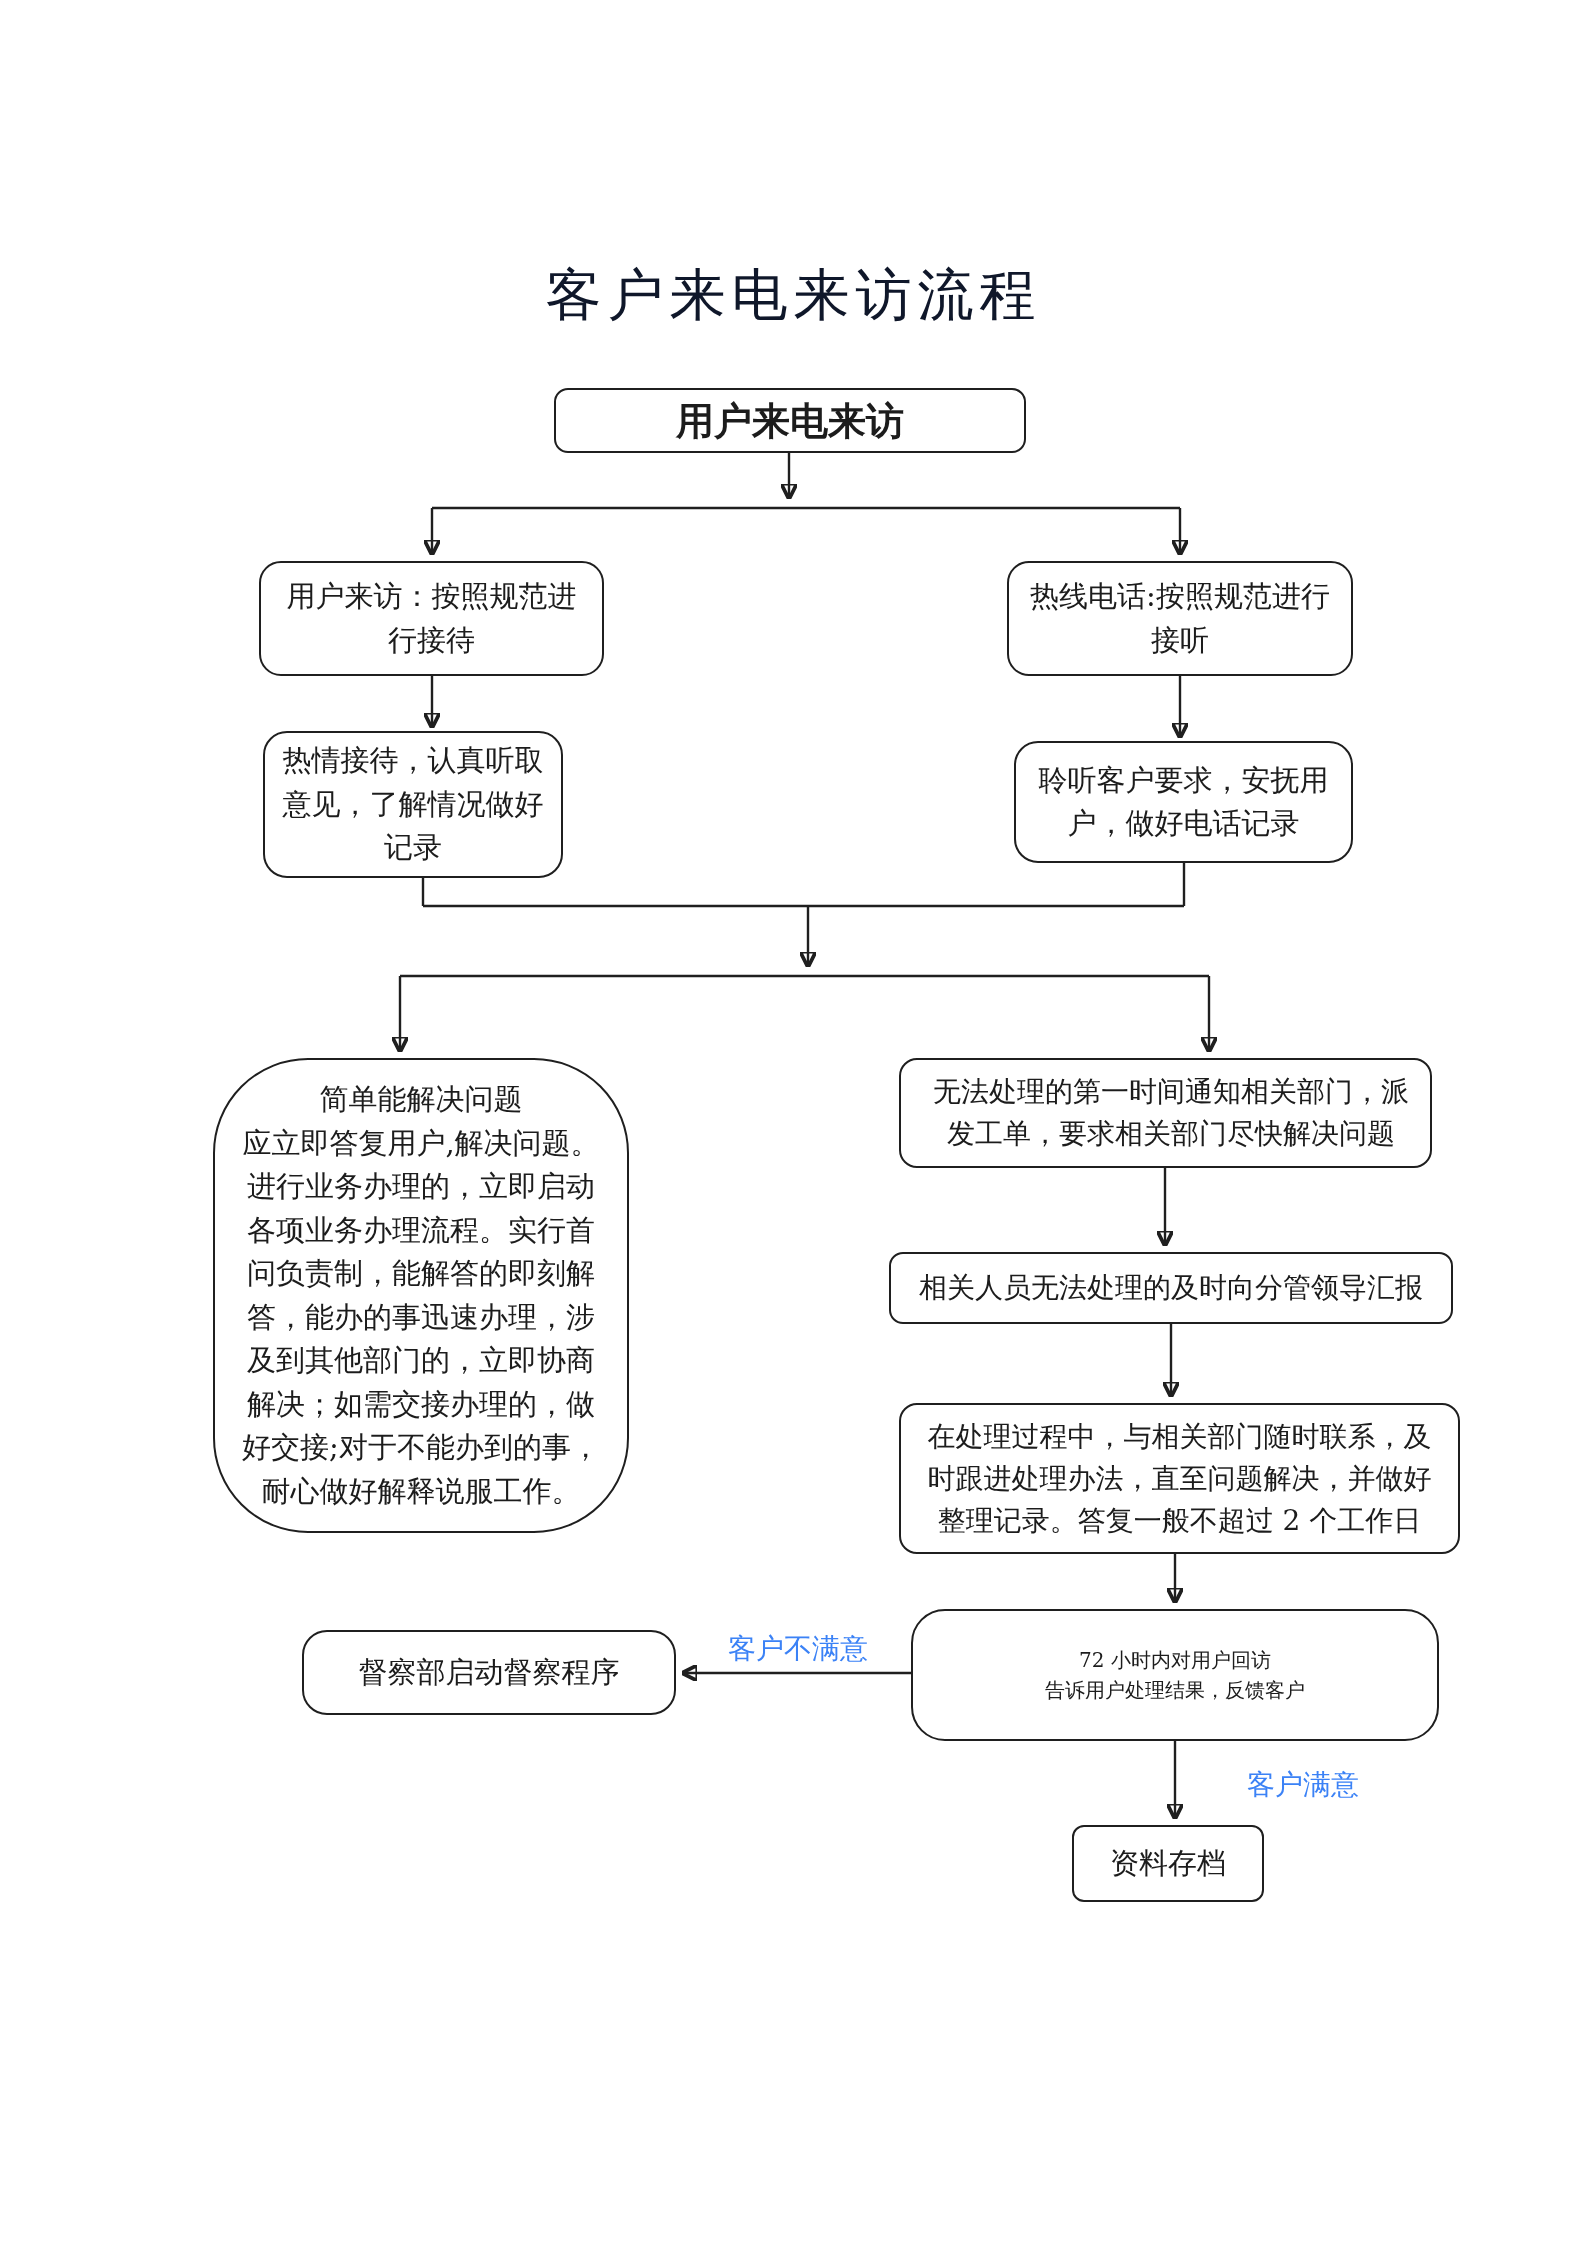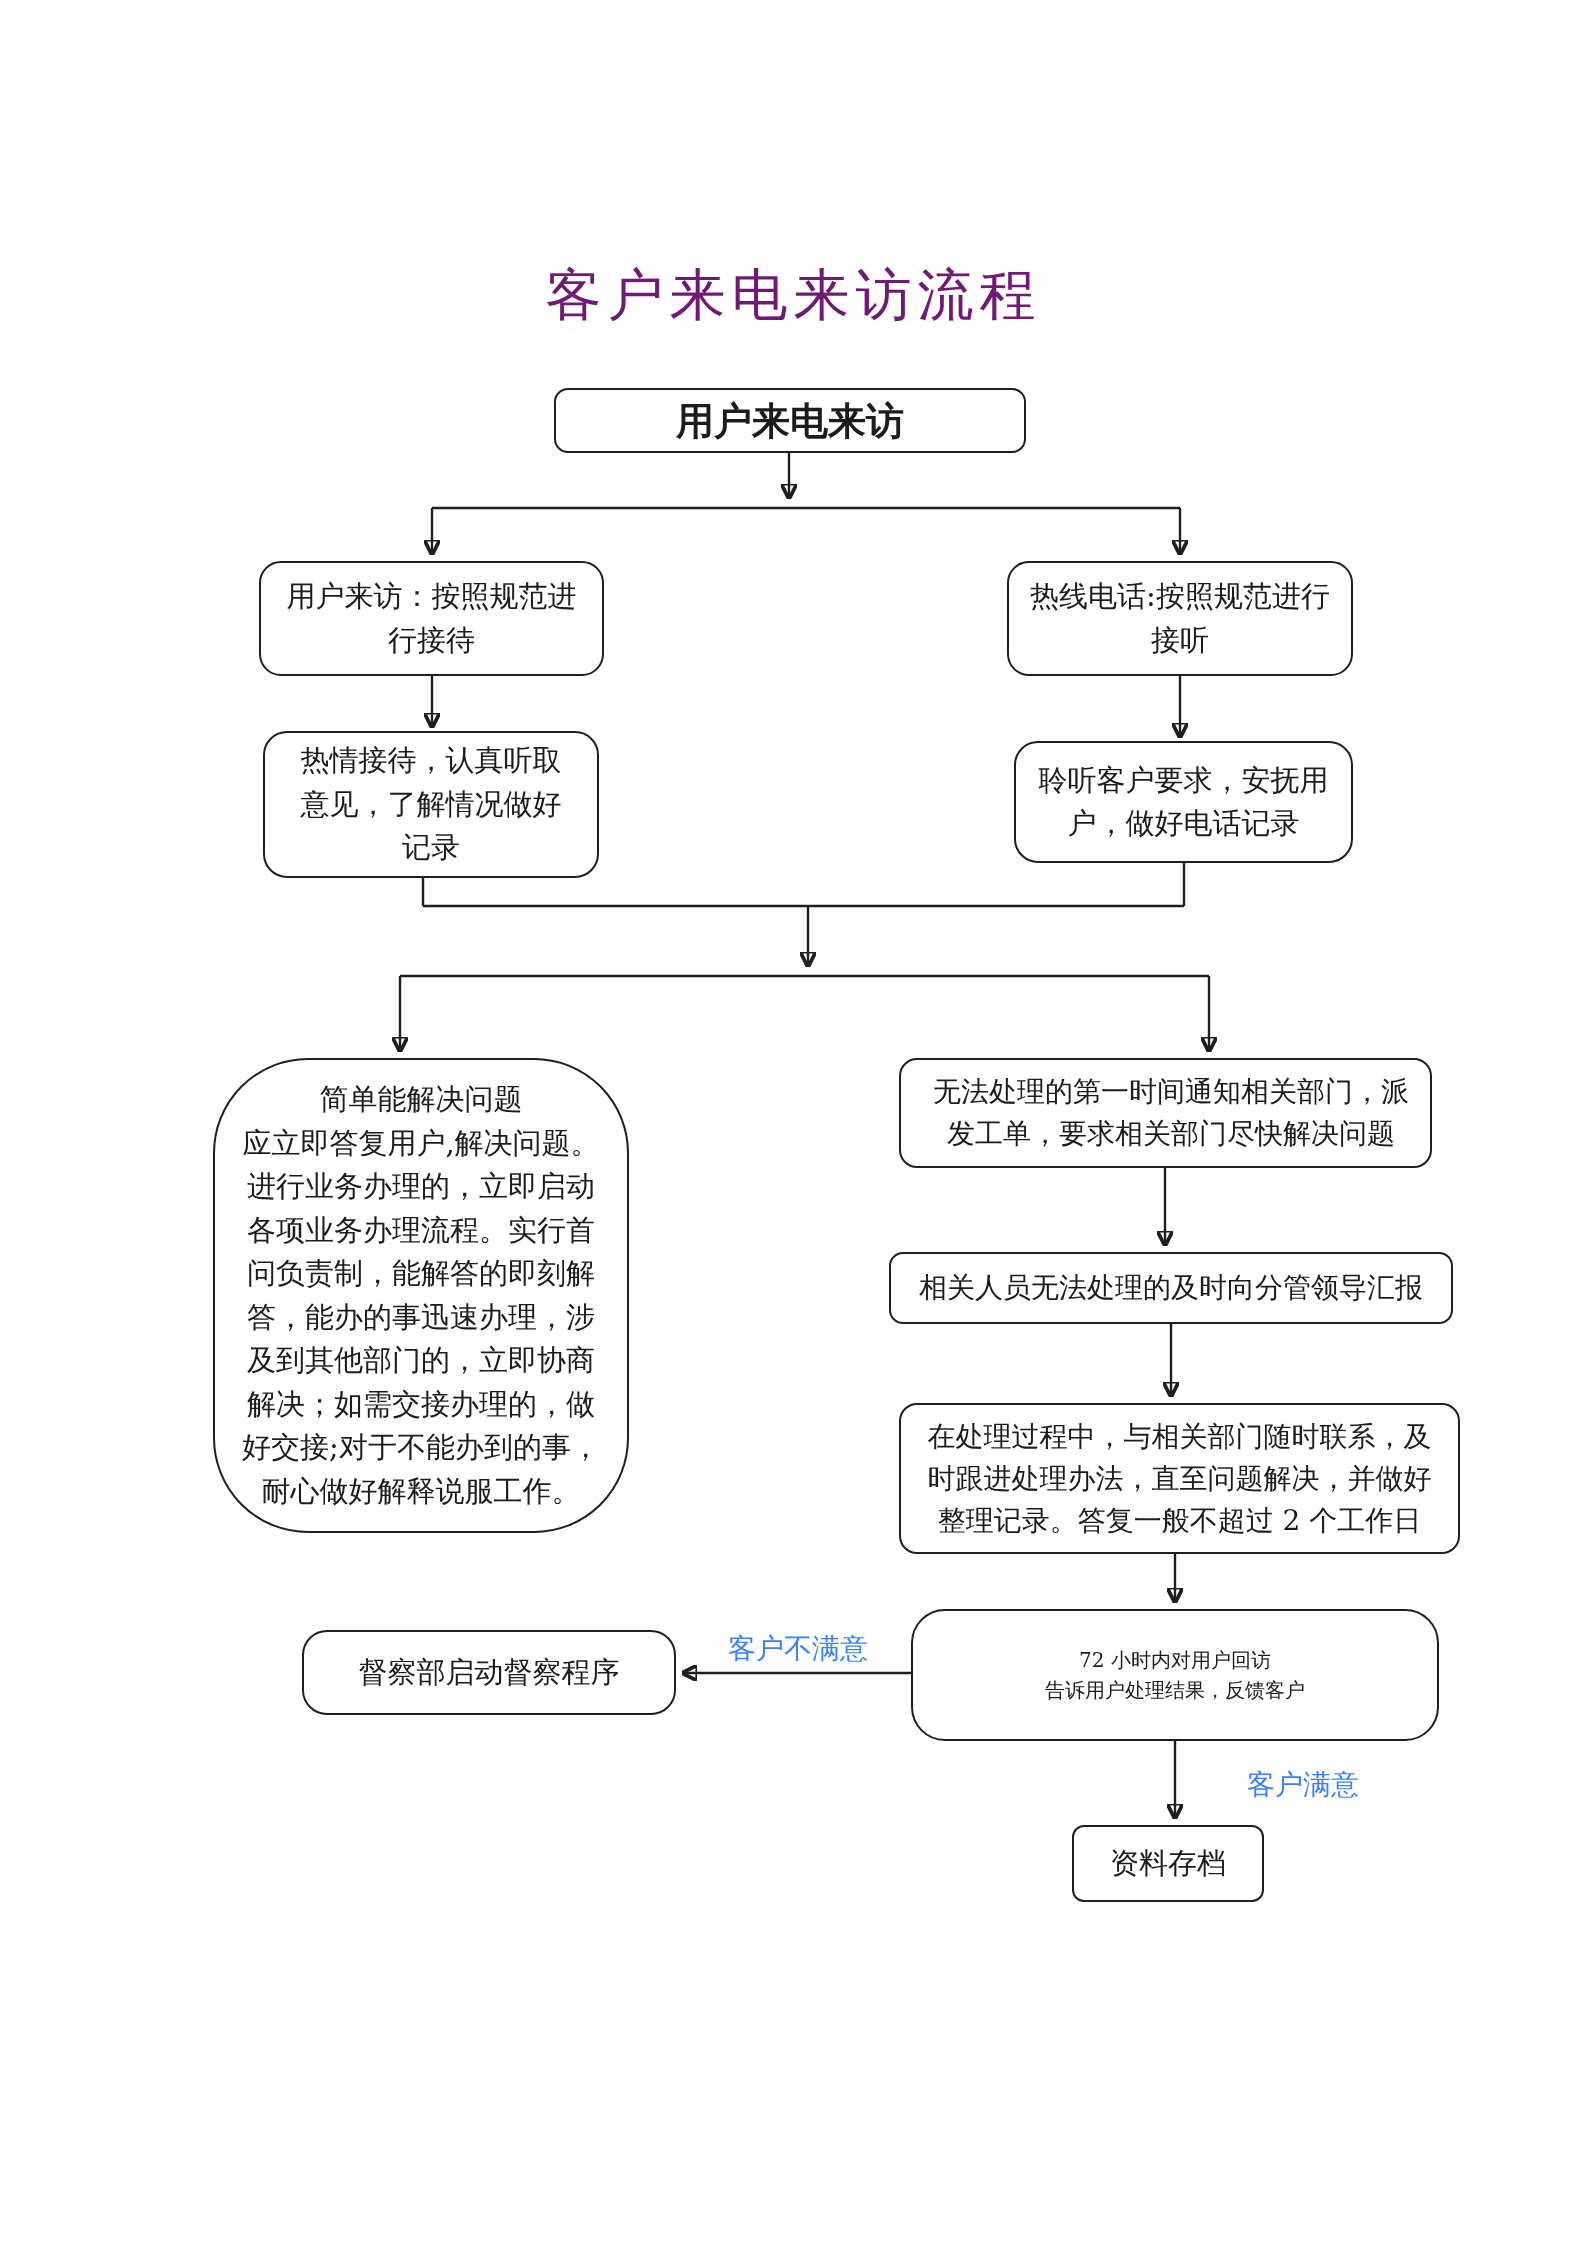--- a/index.html
+++ b/index.html
@@ -14,21 +14,21 @@
     overflow: hidden;
   }
   .page-title {
     position: absolute;
     left: 0; top: 258px;
     width: 100%;
     text-align: center;
     font-size: 56px;
     letter-spacing: 6px;
     font-weight: 500;
-    color: #701a75;
+    color: #0f172a;
   }
   .node {
     position: absolute;
     border: 2px solid #1f1f1f;
     border-radius: 16px;
     background: #ffffff;
     display: flex;
     align-items: center;
     justify-content: center;
     text-align: center;
@@ -94,21 +94,21 @@
   </svg>
 
   <div class="node bold" style="left:554px; top:388px; width:472px; height:65px; border-radius:14px;">用户来电来访</div>
 
   <div class="node" style="left:259px; top:561px; width:345px; height:115px; border-radius:22px;">用户来访：按照规范进
 行接待</div>
 
   <div class="node" style="left:1007px; top:561px; width:346px; height:115px; border-radius:22px;">热线电话:按照规范进行
 接听</div>
 
-  <div class="node" style="left:263px; top:731px; width:336px; height:147px; border-radius:24px;">热情接待，认真听取
+  <div class="node" style="left:263px; top:731px; width:300px; height:147px; border-radius:24px;">热情接待，认真听取
 意见，了解情况做好
 记录</div>
 
   <div class="node" style="left:1014px; top:741px; width:339px; height:122px; border-radius:24px;">聆听客户要求，安抚用
 户，做好电话记录</div>
 
   <div class="node biground" style="left:213px; top:1058px; width:416px; height:475px; line-height:1.5;">简单能解决问题
 应立即答复用户,解决问题。
 进行业务办理的，立即启动
 各项业务办理流程。实行首

